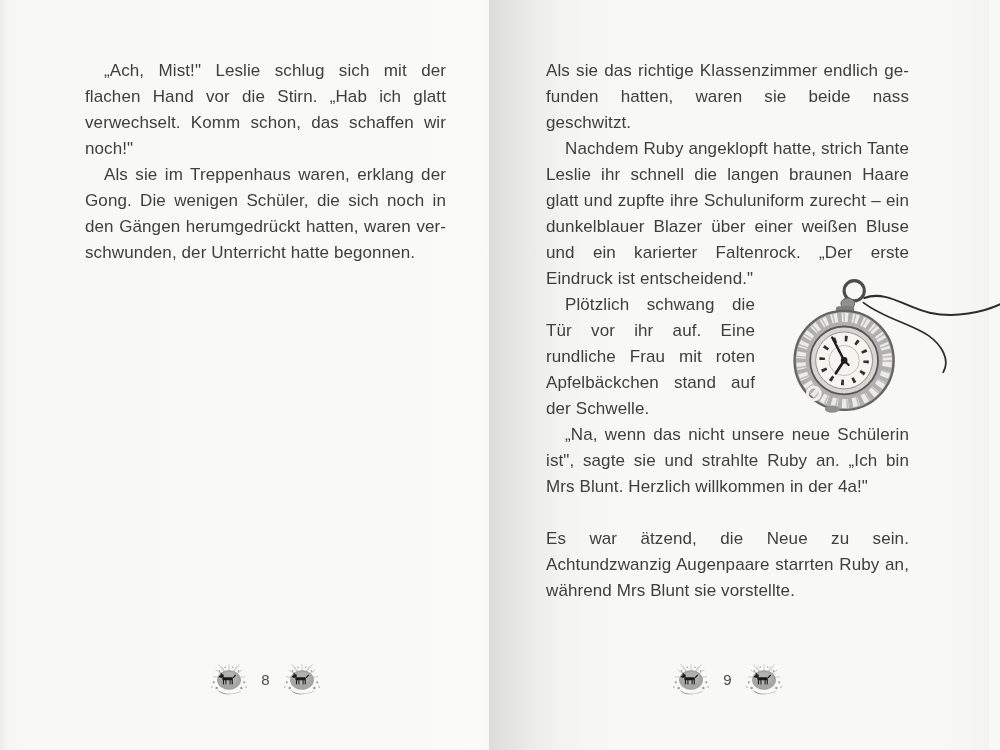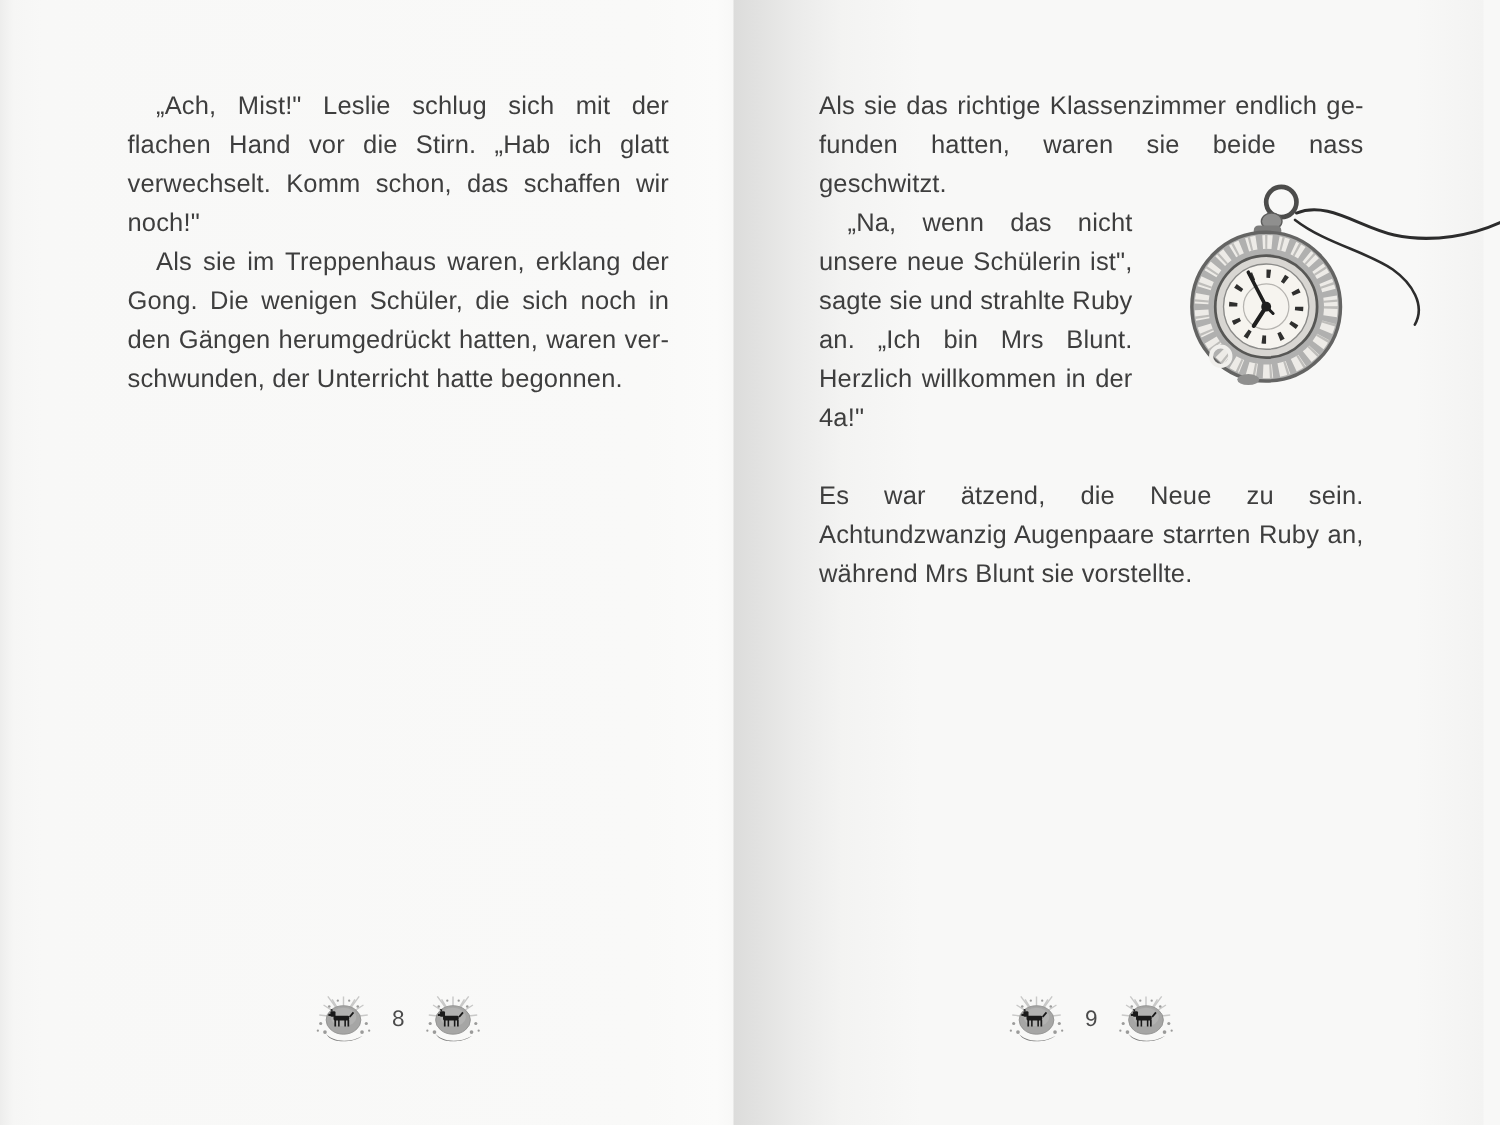--- a/index.html
+++ b/index.html
@@ -122,20 +122,21 @@
           <path d="M23.8 15 l2.7-3.2 1 0.8 -2.7 3.2 z"></path>
         </g>
       </svg>
     </span>
   </div>
 </div>
 
 <div class="page page-right">
   <div class="text-col">
     <p>Als sie das richtige Klassenzimmer endlich ge­funden hatten, waren sie beide nass geschwitzt.</p>
+    <p class="indent">Nachdem Ruby angeklopft hatte, strich Tante Leslie ihr schnell die langen braunen Haare glatt und zupfte ihre Schuluniform zurecht – ein dun­kelblauer Blazer über einer weißen Bluse und ein karierter Faltenrock. „Der erste Eindruck ist entscheidend."</p>
 
     <div class="watch-float">
       <svg viewBox="0 0 250 170">
         <path d="M97 24 C120 15, 142 34, 168 40 C196 46, 226 40, 247 30" stroke="#2c2c2c" stroke-width="2.2" fill="none" stroke-linecap="round"></path>
         <path d="M96 29 C118 46, 148 52, 167 65 C181 75, 191 91, 183 105" stroke="#2c2c2c" stroke-width="1.9" fill="none" stroke-linecap="round"></path>
         <circle cx="86" cy="16" r="11" fill="none" stroke="#4c4c4b" stroke-width="3.4"></circle>
         <ellipse cx="79" cy="30" rx="7.5" ry="6" fill="#8f8f8e" stroke="#5c5c5b" stroke-width="1"></ellipse>
         <rect x="66" y="33" width="20" height="9" rx="3.5" fill="#7c7c7b"></rect>
         <circle cx="75" cy="92" r="54" fill="#b0b0af" stroke="#646463" stroke-width="2.5"></circle>
         <circle cx="75" cy="92" r="47" fill="none" stroke="#edebe7" stroke-width="10" stroke-dasharray="7 4.5"></circle>
@@ -146,20 +147,21 @@
         <circle cx="75" cy="92" r="31" fill="#f6f4ef" stroke="#8a8a88" stroke-width="1"></circle>
         <circle cx="75" cy="92" r="24" fill="none" stroke="#2f2f2e" stroke-width="6" stroke-dasharray="3 9.57"></circle>
         <circle cx="75" cy="92" r="16.5" fill="none" stroke="#b6b4b0" stroke-width="0.9"></circle>
         <path d="M75 92 L62 67" stroke="#1e1e1e" stroke-width="2.6" stroke-linecap="round"></path>
         <path d="M75 92 L66 106" stroke="#1e1e1e" stroke-width="3" stroke-linecap="round"></path>
         <path d="M75 92 L80 97" stroke="#1e1e1e" stroke-width="2.2" stroke-linecap="round"></path>
         <circle cx="75" cy="92" r="3.6" fill="#1e1e1e"></circle>
       </svg>
     </div>
 
+    <p class="indent">Plötzlich schwang die Tür vor ihr auf. Eine rundliche Frau mit roten Apfelbäck­chen stand auf der Schwelle.</p>
     <p class="indent">„Na, wenn das nicht unsere neue Schülerin ist", sagte sie und strahlte Ruby an. „Ich bin Mrs Blunt. Herzlich willkommen in der 4a!"</p>
     <p class="gap-before">Es war ätzend, die Neue zu sein. Achtundzwan­zig Augenpaare starrten Ruby an, während Mrs Blunt sie vorstellte.</p>
   </div>
   <div class="footer">
     <span class="ornament">
       <svg viewBox="0 0 40 34">
         <path d="M20 16 L6 7 M20 16 L12 3 M20 16 L20 1 M20 16 L28 3 M20 16 L34 7 M20 16 L3 14 M20 16 L37 14 M20 16 L9 1 M20 16 L31 1" stroke="#c9c9c8" stroke-width="1" fill="none"></path>
         <g fill="#9b9b9a">
           <circle cx="4" cy="20" r="1.1"></circle>
             <circle cx="7" cy="26" r="1.3"></circle>

